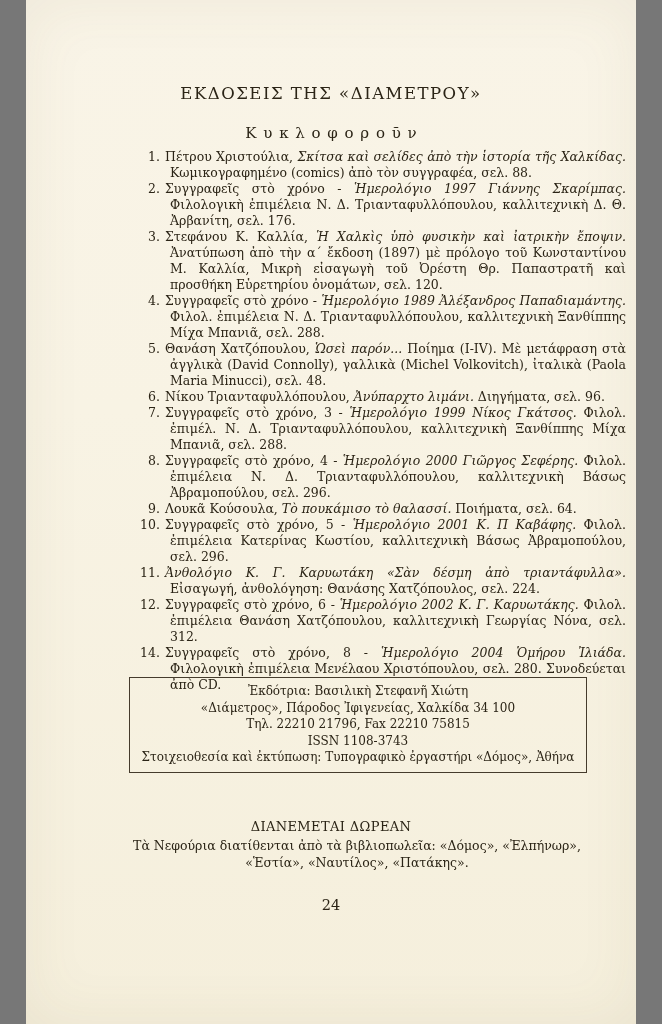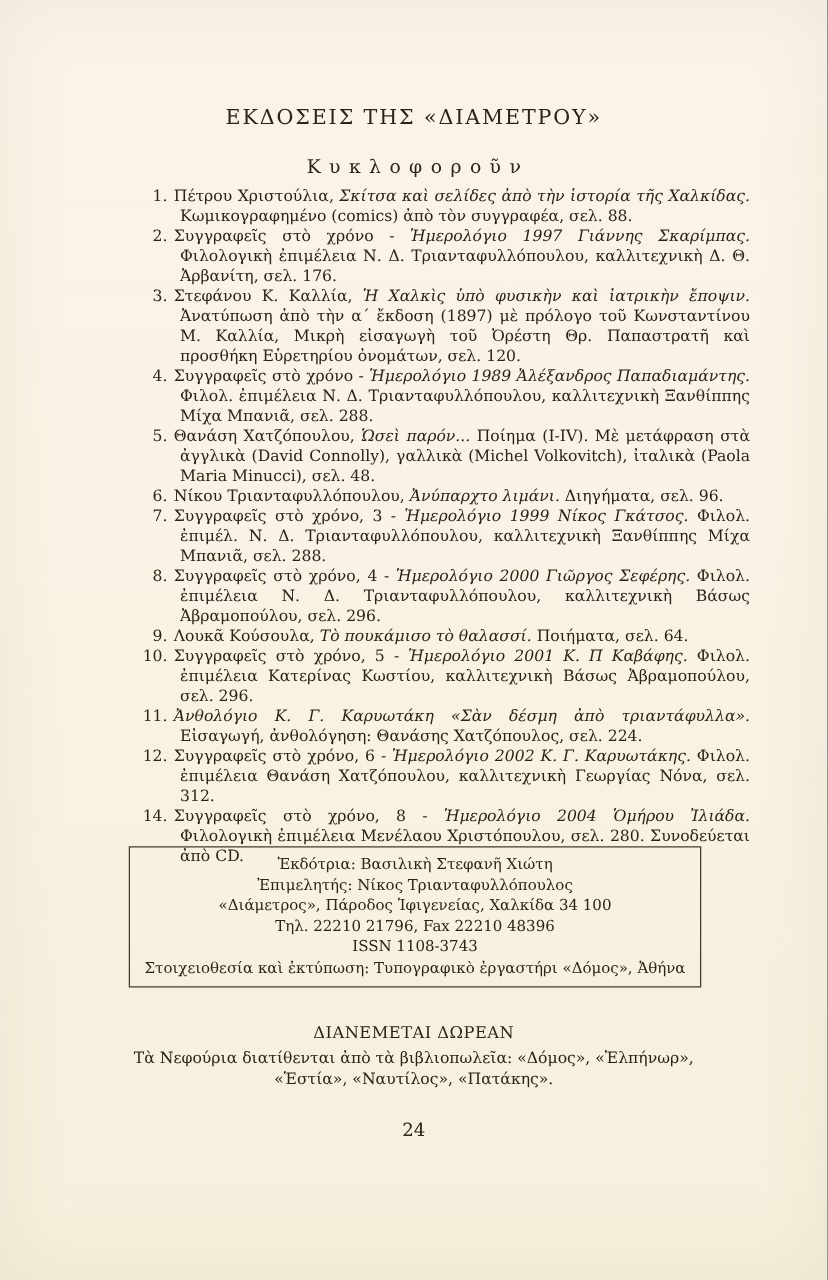--- a/index.html
+++ b/index.html
@@ -3,21 +3,21 @@
 <meta charset="utf-8">
 <style>
   :root{
     --paper:#f8f3e4;
     --ink:#2b2416;
     --border:#453b2c;
   }
   html,body{margin:0;padding:0;background:#777;}
   .page{
     position:relative;
-    width:662px;height:1024px;
+    width:610px;height:1024px;
     margin:0 auto;
     background:linear-gradient(180deg,#f9f4e7 0%,var(--paper) 40%,#f5efdc 100%);
     box-shadow:inset 0 0 60px rgba(120,100,60,.08);
     color:var(--ink);
     font-family:"DejaVu Serif","Liberation Serif",serif;
     overflow:hidden;
   }
   .title{
     position:absolute;top:84px;left:0;right:0;
     text-align:center;font-size:16.5px;letter-spacing:1.5px;white-space:nowrap;
@@ -75,23 +75,22 @@
       <div class="item"><span class="num">8.</span><span>Συγγραφεῖς στὸ χρόνο, 4 - </span><span class="it">Ἡμερολόγιο 2000 Γιῶργος Σεφέρης.</span><span> Φιλολ. ἐπιμέλεια Ν. Δ. Τριανταφυλλόπουλου, καλλιτεχνικὴ Βάσως Ἀβραμοπούλου, σελ. 296.</span></div>
       <div class="item"><span class="num">9.</span><span>Λουκᾶ Κούσουλα, </span><span class="it">Τὸ πουκάμισο τὸ θαλασσί.</span><span> Ποιήματα, σελ. 64.</span></div>
       <div class="item"><span class="num">10.</span><span>Συγγραφεῖς στὸ χρόνο, 5 - </span><span class="it">Ἡμερολόγιο 2001 Κ. Π Καβάφης.</span><span> Φιλολ. ἐπιμέλεια Κατερίνας Κωστίου, καλλιτεχνικὴ Βάσως Ἀβραμοπούλου, σελ. 296.</span></div>
       <div class="item"><span class="num">11.</span><span class="it">Ἀνθολόγιο Κ. Γ. Καρυωτάκη «Σὰν δέσμη ἀπὸ τριαντάφυλλα».</span><span> Εἰσαγωγή, ἀνθολόγηση: Θανάσης Χατζόπουλος, σελ. 224.</span></div>
       <div class="item"><span class="num">12.</span><span>Συγγραφεῖς στὸ χρόνο, 6 - </span><span class="it">Ἡμερολόγιο 2002 Κ. Γ. Καρυωτάκης.</span><span> Φιλολ. ἐπιμέλεια Θανάση Χατζόπουλου, καλλιτεχνικὴ Γεωργίας Νόνα, σελ. 312.</span></div>
       <div class="item"><span class="num">14.</span><span>Συγγραφεῖς στὸ χρόνο, 8 - </span><span class="it">Ἡμερολόγιο 2004 Ὁμήρου Ἰλιάδα.</span><span> Φιλολογικὴ ἐπιμέλεια Μενέλαου Χριστόπουλου, σελ. 280. Συνοδεύεται ἀπὸ CD.</span></div>
     </div>
 
   <div class="colophon">
       <div class="boxline"><span>Ἐκδότρια: Βασιλικὴ Στεφανῆ Χιώτη</span></div>
-      <div class="boxline"><span>Ἐπιμελητής: Νίκος Τριανταφυλλόπουλος</span></div>
       <div class="boxline"><span>«Διάμετρος», Πάροδος Ἰφιγενείας, Χαλκίδα 34 100</span></div>
-      <div class="boxline"><span>Τηλ. 22210 21796, Fax 22210 48396</span></div>
+      <div class="boxline"><span>Τηλ. 22210 21796, Fax 22210 75815</span></div>
       <div class="boxline"><span>ISSN 1108-3743</span></div>
       <div class="boxline"><span>Στοιχειοθεσία καὶ ἐκτύπωση: Τυπογραφικὸ ἐργαστήρι «Δόμος», Ἀθήνα</span></div>
     </div>
 
   <div class="dist-heading">ΔΙΑΝΕΜΕΤΑΙ ΔΩΡΕΑΝ</div>
 
   <div class="dist-text">Τὰ Νεφούρια διατίθενται ἀπὸ τὰ βιβλιοπωλεῖα: «Δόμος», «Ἐλπήνωρ», «Ἑστία», «Ναυτίλος», «Πατάκης».</div>
 
   <div class="pagenum">24</div>
 

